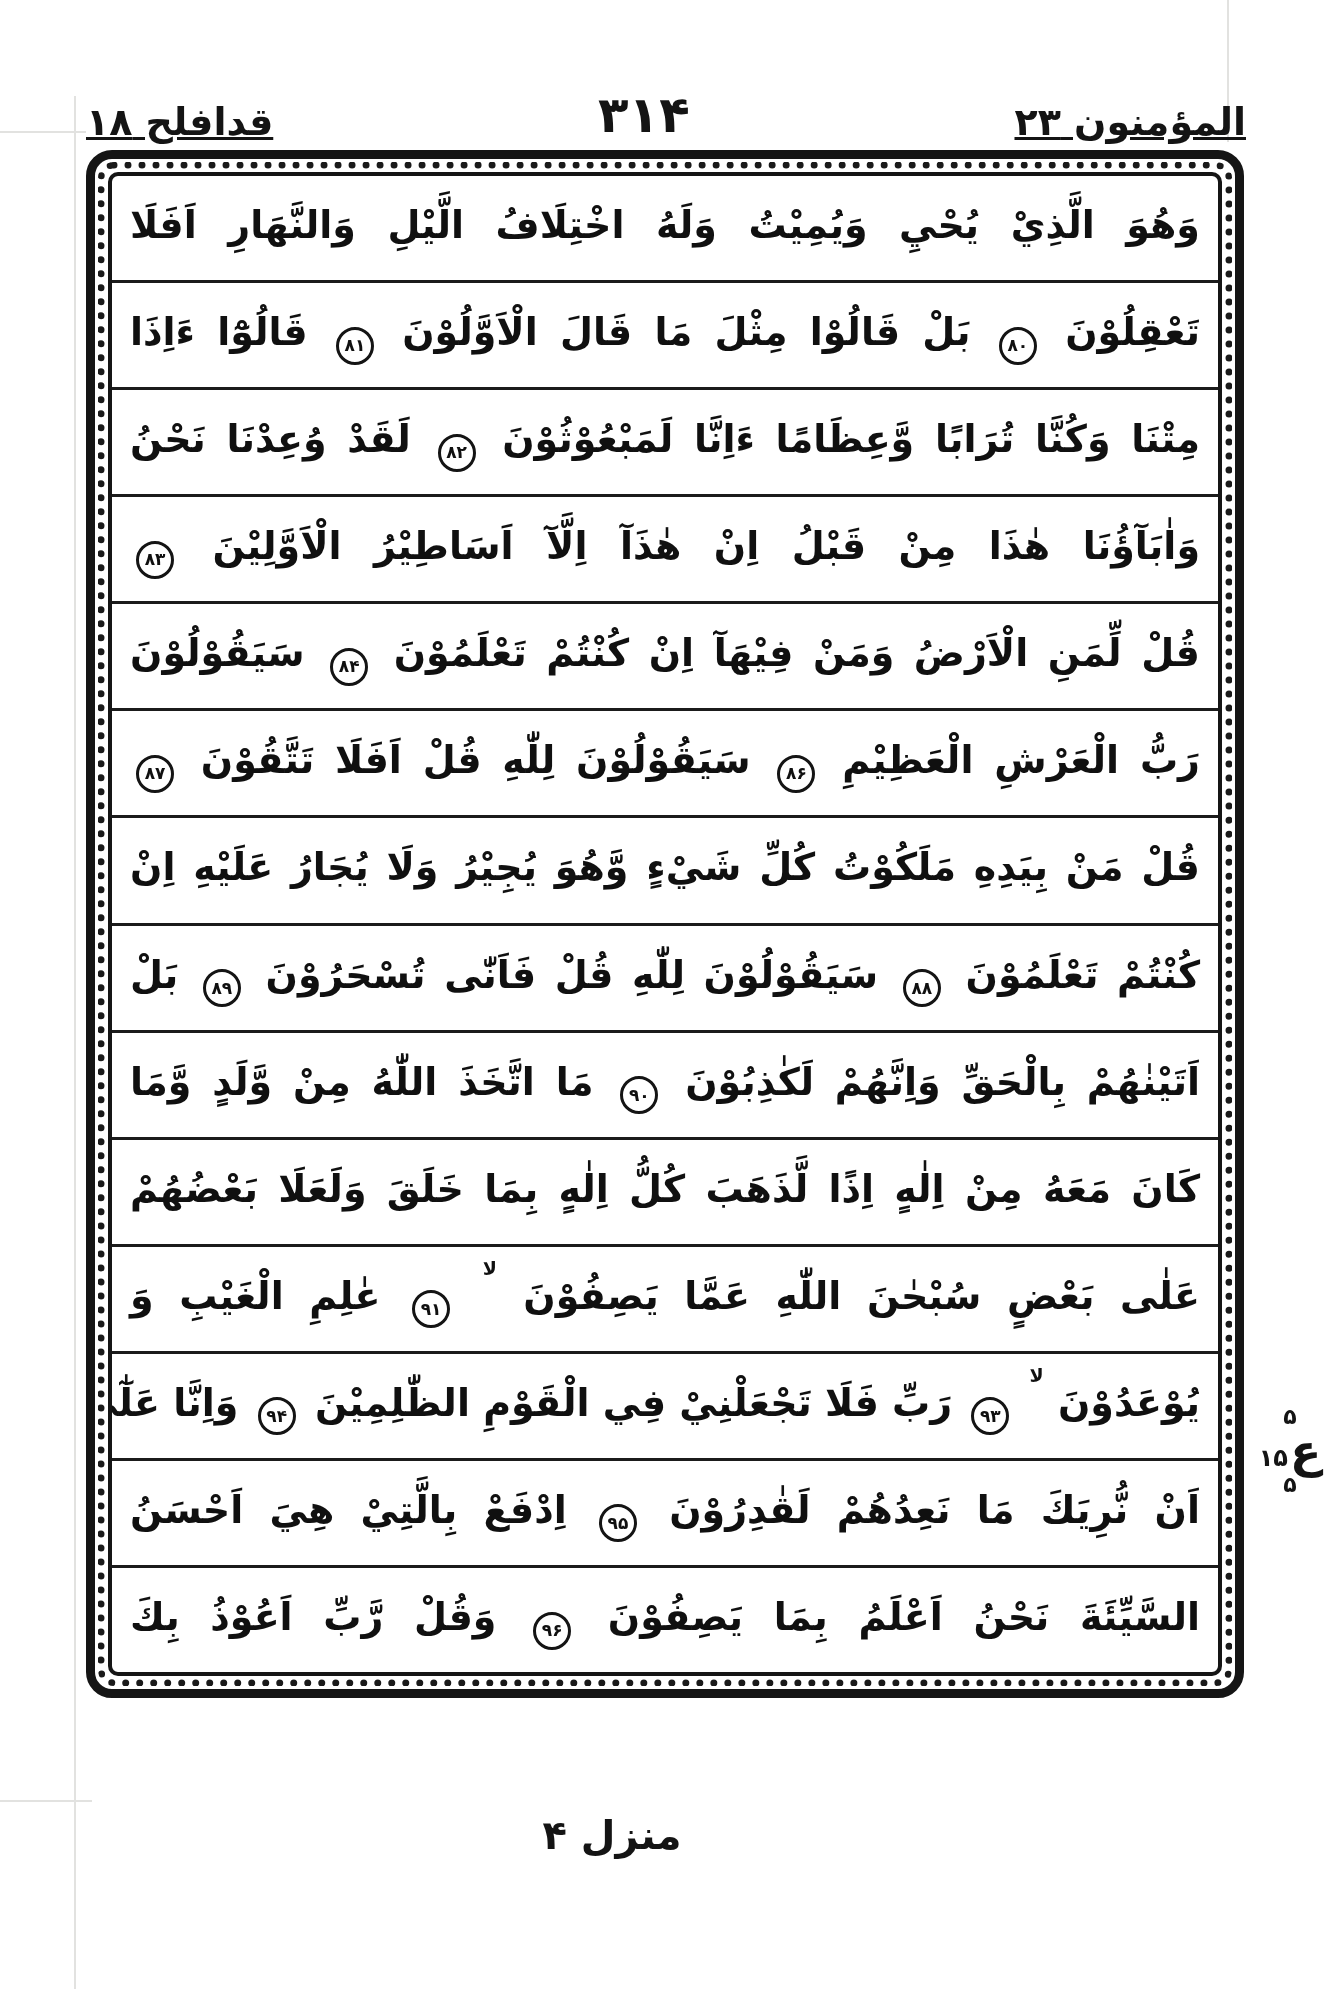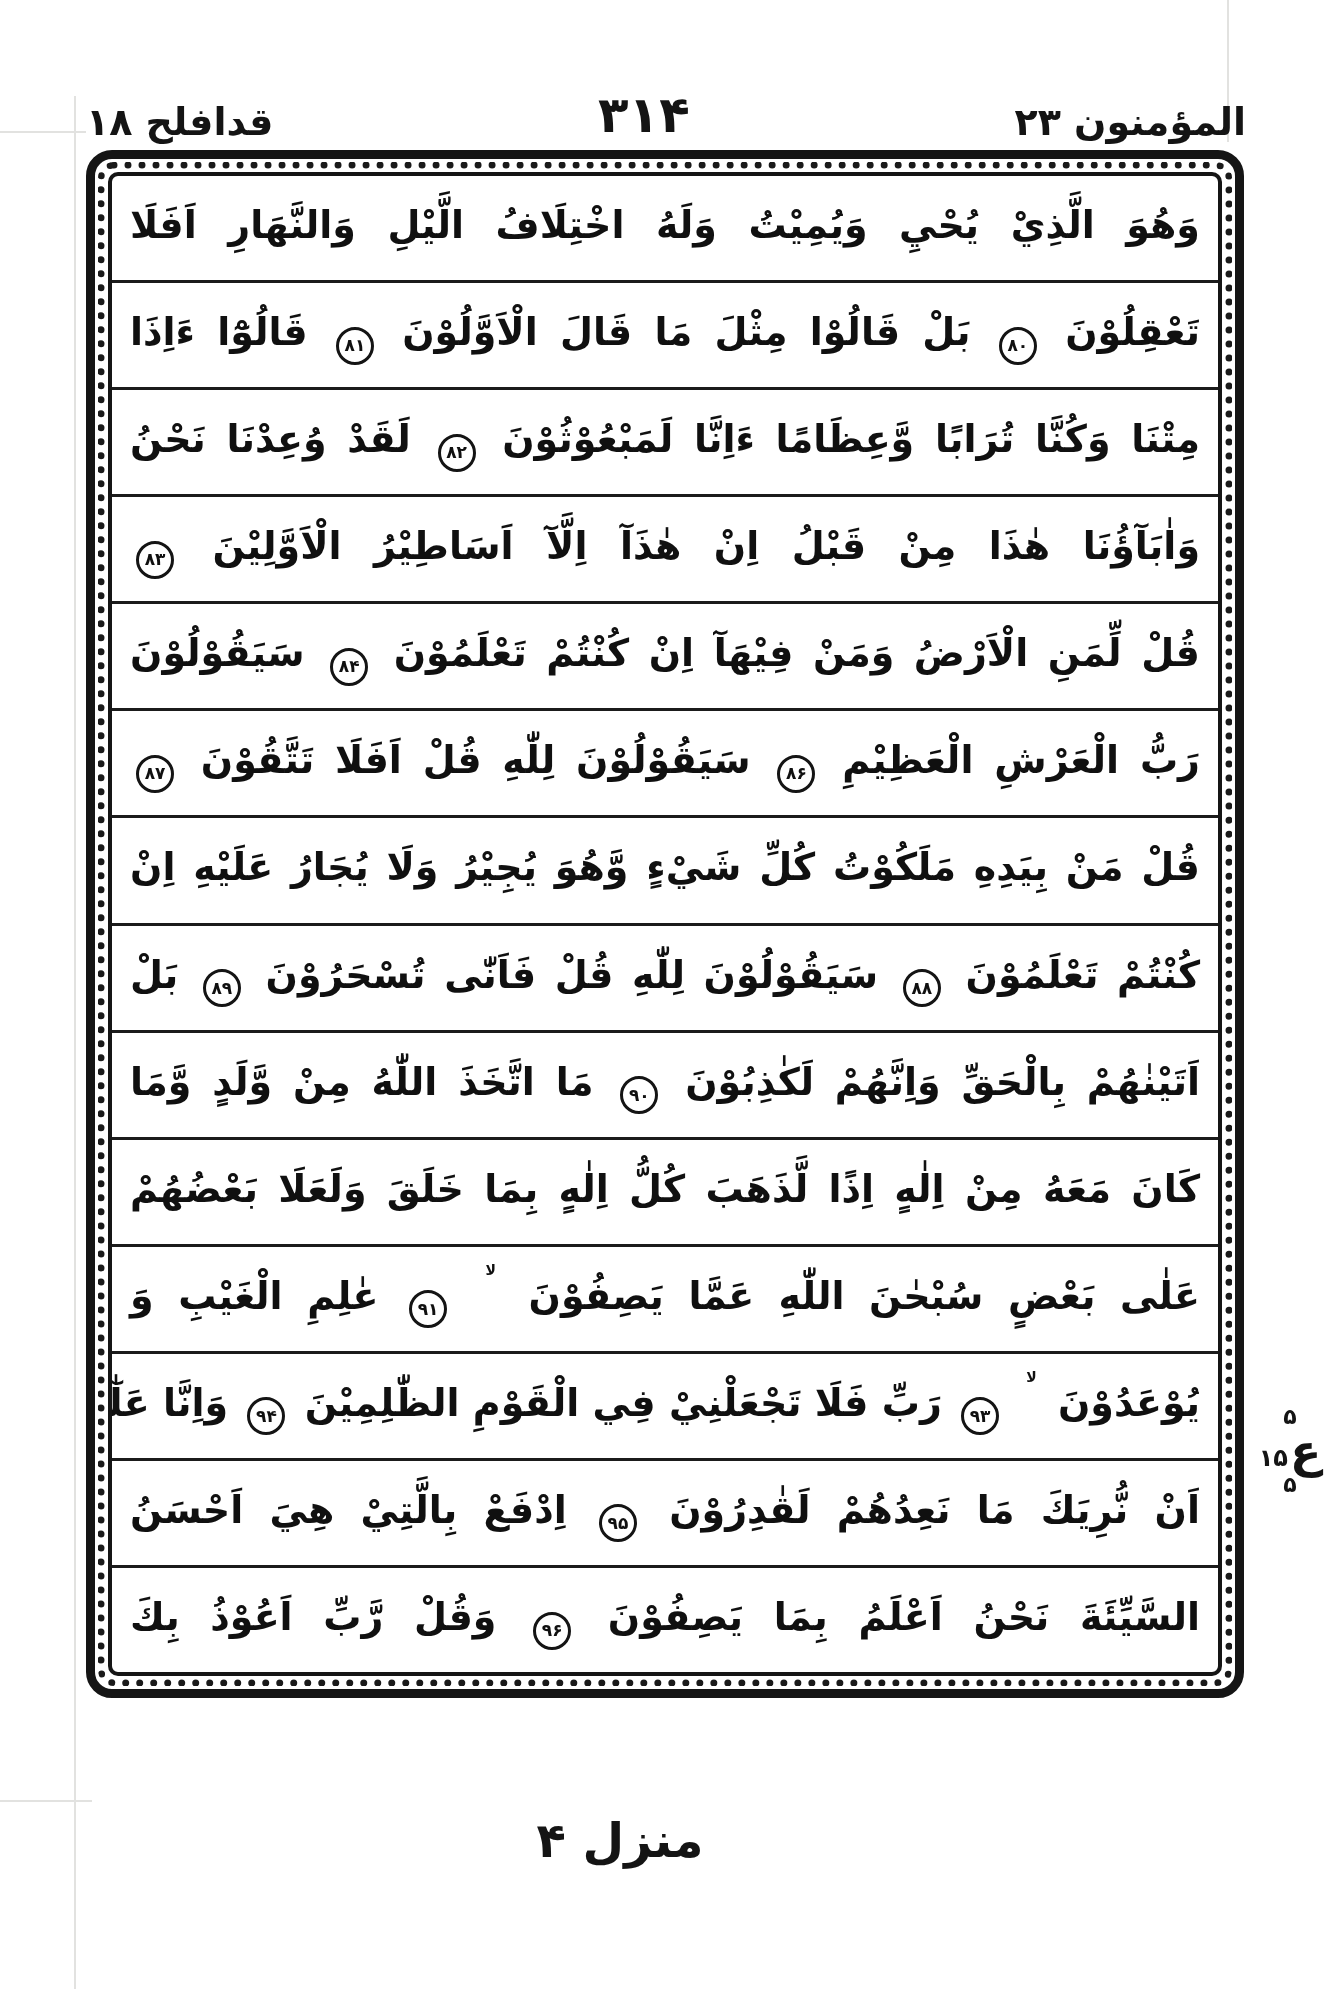--- a/index.html
+++ b/index.html
@@ -13,21 +13,21 @@
   .scanline.v2{left:1227px;top:0;width:2px;height:142px;}
   .scanline.h1{left:0;top:131px;width:86px;height:2px;}
   .scanline.h2{left:0;top:1800px;width:92px;height:2px;}
 
   
   .header{
     position:absolute;top:72px;left:86px;width:1160px;height:72px;
     display:flex;align-items:flex-end;justify-content:space-between;
     direction:rtl;
   }
-  .header .side{font-size:38px;font-weight:bold;}
+  .header .side{font-size:38px;font-weight:bold;text-decoration:underline;}
   .header .pagenum{font-size:50px;font-weight:bold;letter-spacing:4px;}
 
   
   .frame-outer{
     position:absolute;left:86px;top:150px;width:1158px;height:1548px;
     box-sizing:border-box;border:9px solid #151515;border-radius:26px;
     padding:3px;background:#fff;
   }
   .frame-dots{
     box-sizing:border-box;width:100%;height:100%;
@@ -47,39 +47,39 @@
     white-space:nowrap;color:#101010;
   }
   .row:last-child{border-bottom:none;}
   .verse-badge{
     display:inline-flex;align-items:center;justify-content:center;
     width:38px;height:38px;box-sizing:border-box;border:3px solid #141414;
     border-radius:50%;font-size:17px;font-weight:bold;line-height:1;
     vertical-align:-6px;margin:0 6px;letter-spacing:0;
   }
   .waqf{
-    display:inline-block;font-size:14px;font-weight:bold;
-    vertical-align:34px;line-height:1;margin:0 8px;
+    display:inline-block;font-size:19px;font-weight:bold;
+    vertical-align:34px;line-height:1;margin:0 1px;
   }
 
   
   .ruku{
     position:absolute;left:1252px;top:1386px;width:76px;height:130px;
     display:flex;flex-direction:column;align-items:center;justify-content:center;
     font-weight:bold;direction:rtl;
   }
   .ruku .small{font-size:22px;line-height:1;}
   .ruku .mid{display:flex;align-items:center;gap:2px;}
   .ruku .ain{font-size:46px;line-height:1;}
   .ruku .num{font-size:24px;line-height:1;margin-top:14px;}
 
   
   .footer{
-    position:absolute;left:8px;top:1812px;width:1224px;text-align:center;
-    font-size:48px;font-weight:bold;
+    position:absolute;left:0;top:1812px;width:1224px;text-align:center;
+    font-size:40px;font-weight:bold;
   }
 </style>
 </head>
 <body>
 
 <div class="scanline v1"></div>
 <div class="scanline v2"></div>
 <div class="scanline h1"></div>
 <div class="scanline h2"></div>
 

